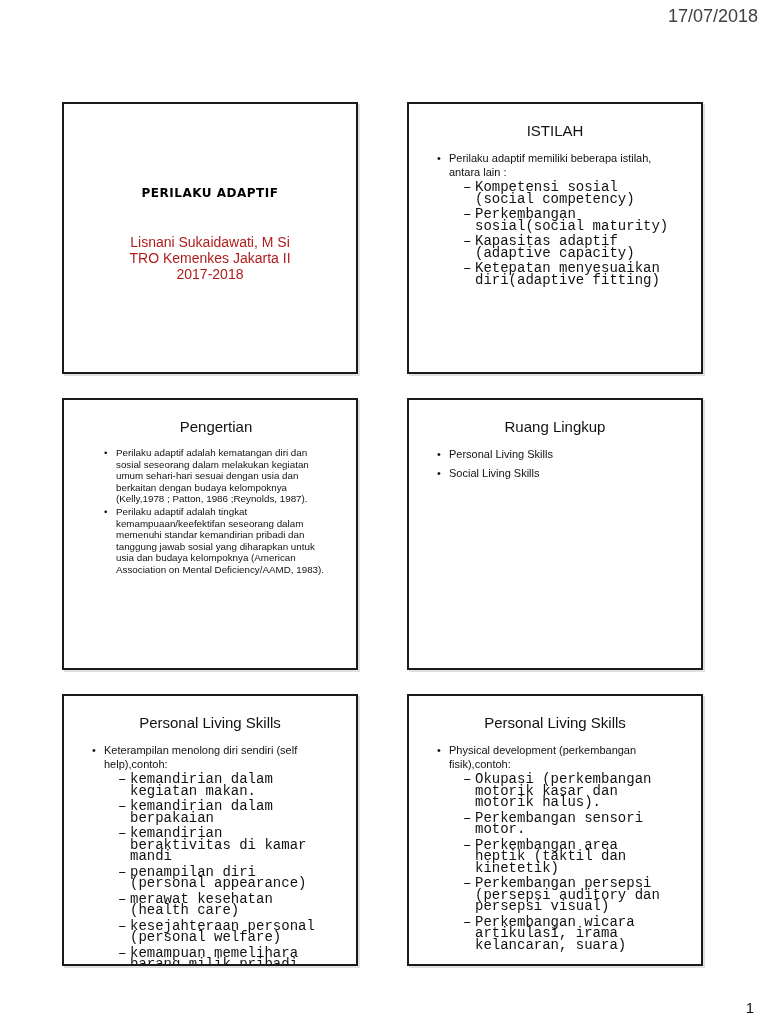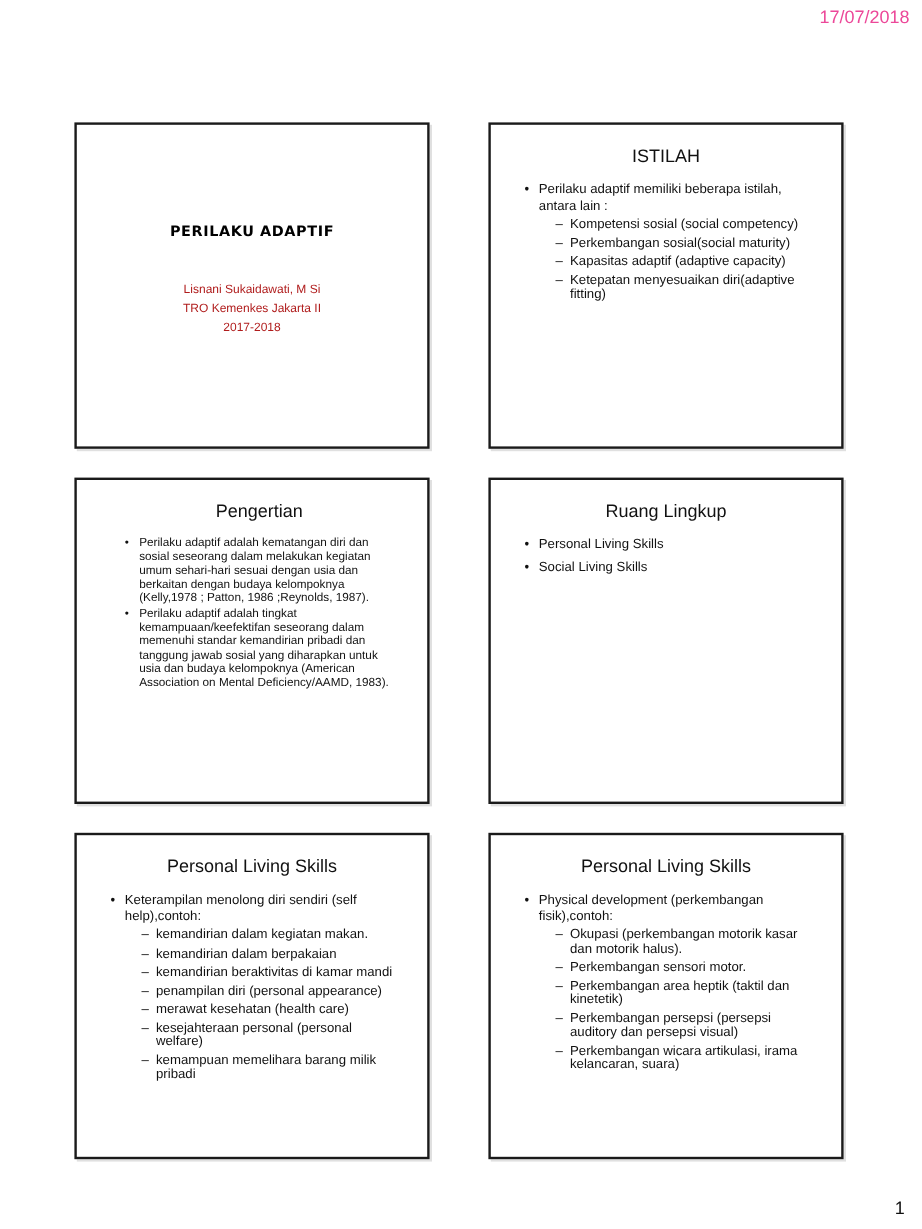--- a/index.html
+++ b/index.html
@@ -12,22 +12,22 @@
       height: 1024px;
       position: relative;
       overflow: hidden;
       font-family: "Liberation Sans", "DejaVu Sans", sans-serif;
       color: #111111;
     }
     .header-date {
       position: absolute;
       top: 6px;
       right: 10px;
-      font-size: 15px;
-      color: #ec4899;
+      font-size: 18px;
+      color: #404040;
     }
     .page-number {
       position: absolute;
       right: 14px;
       bottom: 8px;
       font-size: 15px;
       color: #111;
     }
     .slide {
       position: absolute;
@@ -56,21 +56,21 @@
       font-weight: bold;
       font-size: 12px;
       letter-spacing: 0.5px;
       color: #000;
     }
     .title-sub {
       position: absolute;
       left: 0; right: 0;
       top: 130px;
       text-align: center;
-      font-size: 10px;
+      font-size: 14px;
       line-height: 16px;
       color: #b01c1c;
     }
     .title-sub div { margin: 0; }
 
     
     .slide-title {
       text-align: center;
       font-size: 15px;
       margin-top: 18px;
@@ -101,23 +101,24 @@
       margin-bottom: 5px;
     }
     .subbullets {
       list-style: none;
       margin: 3px 0 0 0;
       padding: 0 0 0 14px;
     }
     .subbullets > li {
       position: relative;
       padding-left: 12px;
-      font-size: 11px;
+      font-size: 14px;
       line-height: 11.5px;
       margin-bottom: 4px;
+      font-family: Liberation Mono, monospace;
     }
     .subbullets > li::before {
       content: "\2013";
       position: absolute;
       left: 0;
       top: 0;
     }
     .dense > li {
       font-size: 9.8px;
       line-height: 11.6px;

